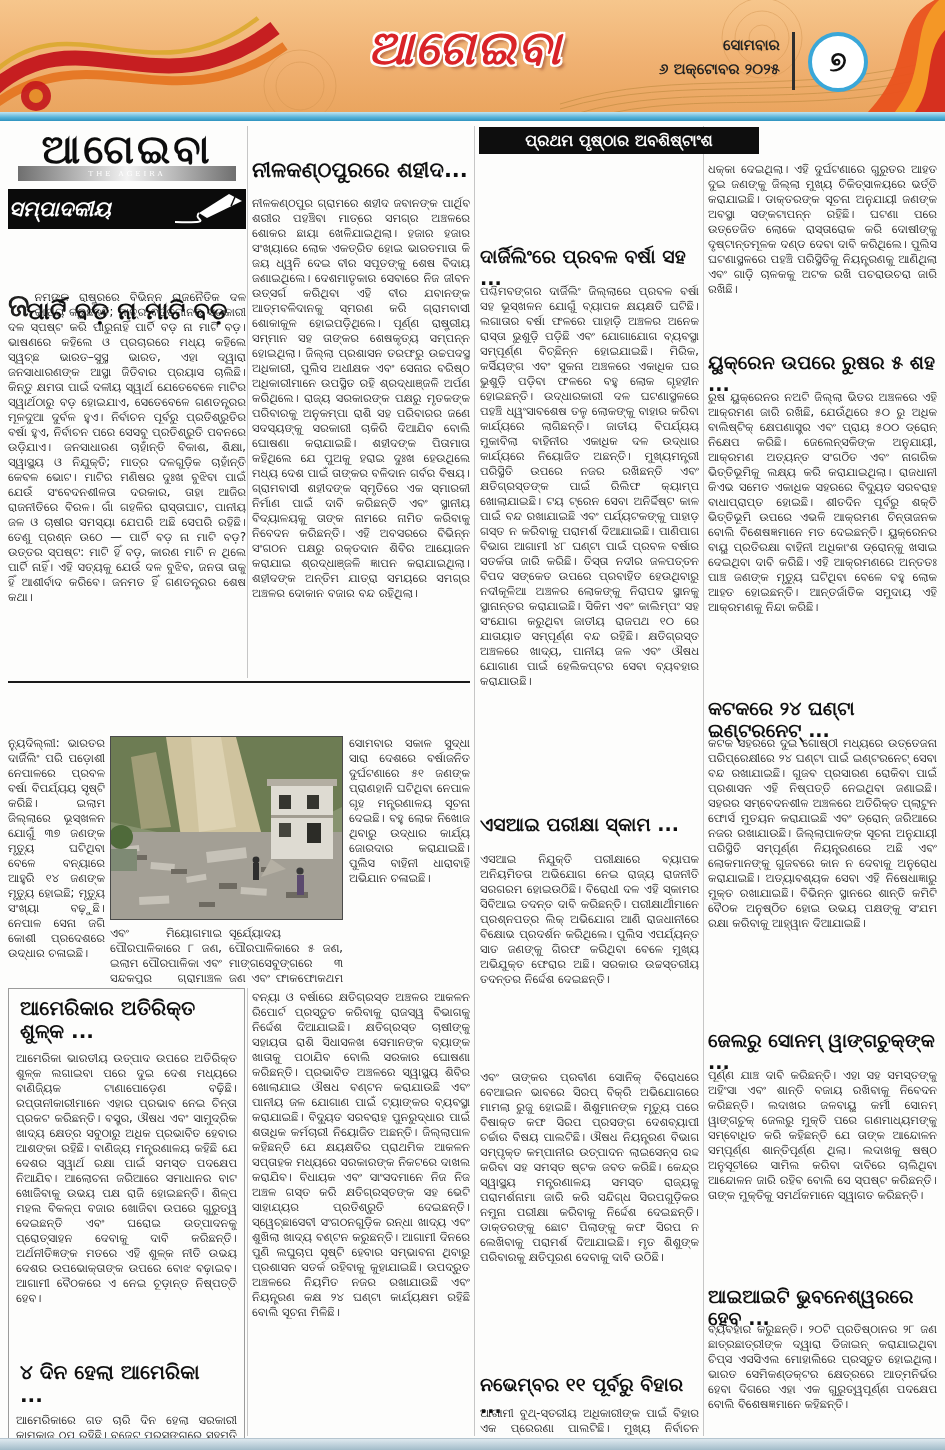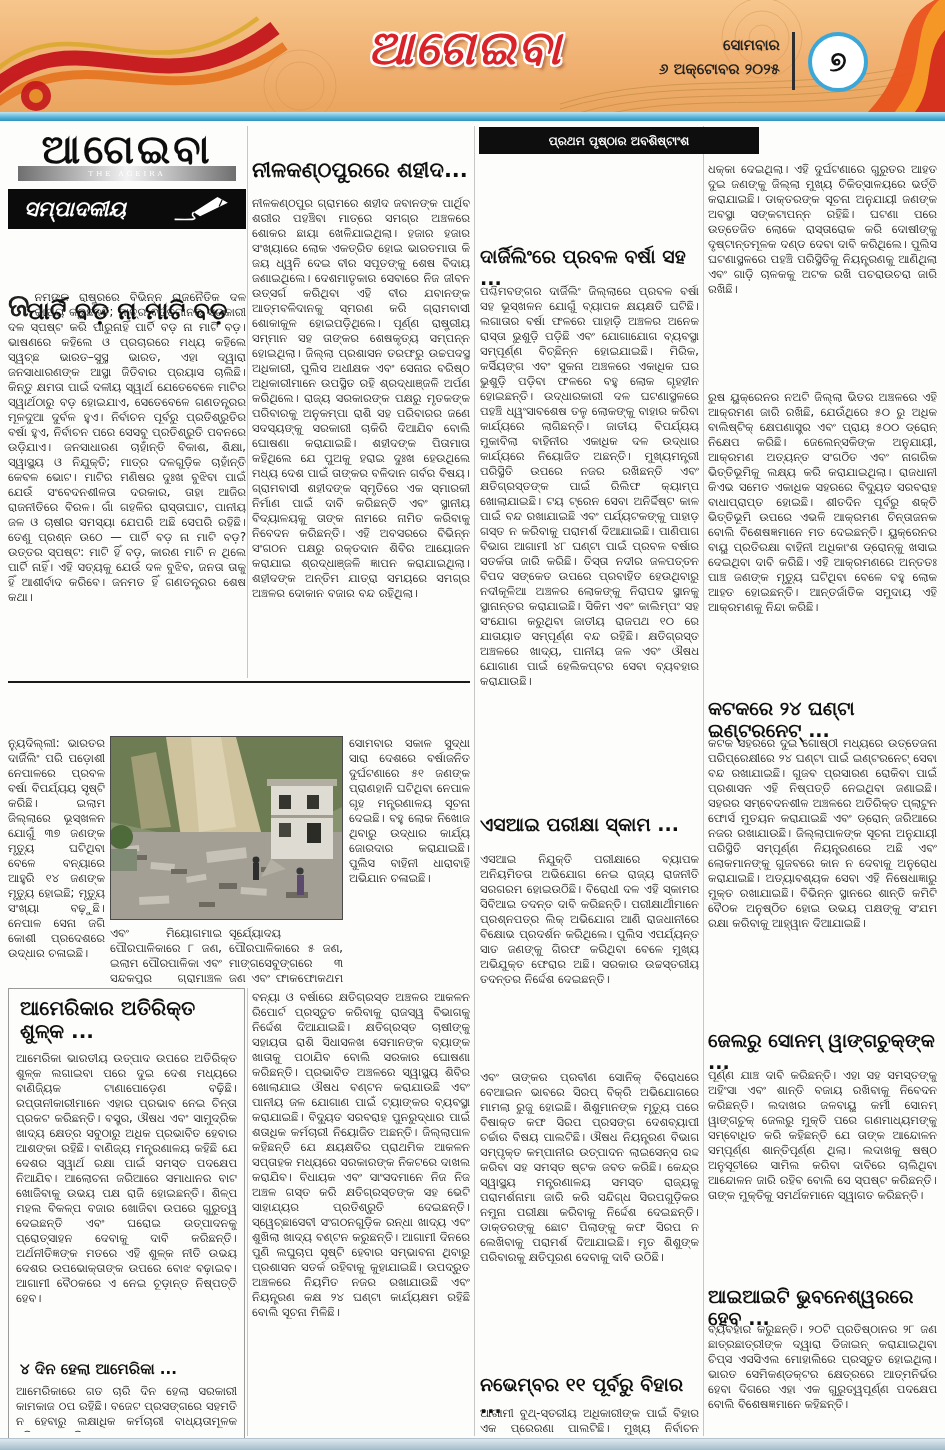--- a/index.html
+++ b/index.html
@@ -17,30 +17,30 @@
   .pagecircle{width:52px;height:52px;border-radius:50%;background:#fff;border:4px solid #3aa7d8;
               display:flex;align-items:center;justify-content:center;font-size:28px;font-weight:bold;color:#111;}
   #bluestrip{position:absolute;left:0;top:112px;width:945px;height:9px;
              background:linear-gradient(180deg,#bfe4f2,#55b2d8 60%,#2f93bf);}
   
   .logo-title{font-size:40px;font-weight:bold;letter-spacing:3px;color:#0d0d0d;text-align:center;line-height:1.05;}
   .logo-bar{height:15px;margin:-4px 10px 0 10px;background:linear-gradient(90deg,#6f6f6f,#f2f2f2 50%,#6f6f6f);
             display:flex;align-items:center;justify-content:center;}
   .logo-sub{font-size:7px;letter-spacing:3px;color:#fff;font-family:"DejaVu Serif","Liberation Serif",serif;}
   .section-banner{margin-top:8px;background:#0b0b0b;height:40px;display:flex;align-items:center;
-                  justify-content:space-between;padding:0 16px;gap:47px;}
+                  justify-content:space-between;padding:0 1px;gap:47px;}
   .section-banner span{color:#fff;font-size:21px;font-weight:bold;font-style:italic;}
   
   .hl{font-weight:bold;color:#101010;font-size:19px;line-height:1.15;}
   .hl-xl{font-weight:bold;color:#101010;font-size:27px;line-height:1.1;}
   .hl-ed{font-weight:bold;color:#101010;font-size:24px;line-height:1.1;}
   .bodytxt{font-size:11.5px;line-height:15px;text-align:justify;overflow:hidden;color:#202020;}
   .dropcap::first-letter{float:left;font-size:31px;line-height:26px;font-weight:bold;padding:2px 5px 0 0;}
   .secbar{background:#0e0e0e;color:#fff;display:flex;align-items:center;justify-content:center;
-          font-size:12px;font-weight:bold;}
+          font-size:16px;font-weight:bold;}
   .rule-v{background:#c6c6c6;width:1px;}
   .rule-h{background:#1a1a1a;height:2px;}
   .lowerbox{border:1px solid #9b9b9b;padding:6px 7px;box-sizing:border-box;}
   #footer{position:absolute;left:0;top:1438px;width:945px;height:12px;
           background:linear-gradient(180deg,#dfe9ef,#9db8c6);border-top:1px solid #b5c5cf;}
   .photo-frame{border:1px solid #4a4a4a;box-sizing:border-box;background:#9aa486;}
 </style>
 </head>
 <body>
 
@@ -150,39 +150,40 @@
       <rect x="0" y="112" width="26" height="22" fill="#7e8a74"></rect>
     </svg>
   </div>
   <div class="abs bodytxt" style="left:349px;top:736px;width:121px;height:246px;">ସୋମବାର ସକାଳ ସୁଦ୍ଧା ସାରା ଦେଶରେ ବର୍ଷାଜନିତ ଦୁର୍ଘଟଣାରେ ୫୧ ଜଣଙ୍କ ପ୍ରାଣହାନି ଘଟିଥିବା ନେପାଳ ଗୃହ ମନ୍ତ୍ରଣାଳୟ ସୂଚନା ଦେଇଛି। ବହୁ ଲୋକ ନିଖୋଜ ଥିବାରୁ ଉଦ୍ଧାର କାର୍ଯ୍ୟ ଜୋରଦାର କରାଯାଇଛି। ପୁଲିସ ବାହିନୀ ଧାରାବାହି ଅଭିଯାନ ଚଳାଇଛି।</div>
   <div class="abs bodytxt" style="left:110px;top:926px;width:112px;height:58px;">ଏବଂ ମିୟୋଗମାଇ ପୌରପାଳିକାରେ ୮ ଜଣ, ଇଲାମ ପୌରପାଳିକା ଏବଂ ସନ୍ଦକପୁର ଗ୍ରାମାଞ୍ଚଳ ପୌରପାଳିକାରେ ୬ ଜଣ,</div>
   <div class="abs bodytxt" style="left:229px;top:926px;width:114px;height:58px;">ସୂର୍ଯ୍ୟୋଦୟ ପୌରପାଳିକାରେ ୫ ଜଣ, ମାଙ୍ଗସେବୁଙ୍ଗରେ ୩ ଜଣ ଏବଂ ଫାକଫୋକଥମ ଗାଁରେ ଜଣେ ଲୋକ ପ୍ରାଣ ହରାଇଛନ୍ତି।</div>
 
   <div class="abs lowerbox" style="left:8px;top:988px;width:237px;height:552px;">
     <div class="hl" style="font-size:20px;margin:2px 0 8px 4px;">ଆମେରିକାର ଅତିରିକ୍ତ ଶୁଳ୍କ ...</div>
     <div class="bodytxt" style="height:300px;">ଆମେରିକା ଭାରତୀୟ ଉତ୍ପାଦ ଉପରେ ଅତିରିକ୍ତ ଶୁଳ୍କ ଲଗାଇବା ପରେ ଦୁଇ ଦେଶ ମଧ୍ୟରେ ବାଣିଜ୍ୟିକ ଟାଣାପୋଡ଼େଣ ବଢ଼ିଛି। ରପ୍ତାନୀକାରୀମାନେ ଏହାର ପ୍ରଭାବ ନେଇ ଚିନ୍ତା ପ୍ରକଟ କରିଛନ୍ତି। ବସ୍ତ୍ର, ଔଷଧ ଏବଂ ସାମୁଦ୍ରିକ ଖାଦ୍ୟ କ୍ଷେତ୍ର ସବୁଠାରୁ ଅଧିକ ପ୍ରଭାବିତ ହେବାର ଆଶଙ୍କା ରହିଛି। ବାଣିଜ୍ୟ ମନ୍ତ୍ରଣାଳୟ କହିଛି ଯେ ଦେଶର ସ୍ୱାର୍ଥ ରକ୍ଷା ପାଇଁ ସମସ୍ତ ପଦକ୍ଷେପ ନିଆଯିବ। ଆଲୋଚନା ଜରିଆରେ ସମାଧାନର ବାଟ ଖୋଜିବାକୁ ଉଭୟ ପକ୍ଷ ରାଜି ହୋଇଛନ୍ତି। ଶିଳ୍ପ ମହଲ ବିକଳ୍ପ ବଜାର ଖୋଜିବା ଉପରେ ଗୁରୁତ୍ୱ ଦେଇଛନ୍ତି ଏବଂ ଘରୋଇ ଉତ୍ପାଦନକୁ ପ୍ରୋତ୍ସାହନ ଦେବାକୁ ଦାବି କରିଛନ୍ତି। ଅର୍ଥନୀତିଜ୍ଞଙ୍କ ମତରେ ଏହି ଶୁଳ୍କ ନୀତି ଉଭୟ ଦେଶର ଉପଭୋକ୍ତାଙ୍କ ଉପରେ ବୋଝ ବଢ଼ାଇବ। ଆଗାମୀ ବୈଠକରେ ଏ ନେଇ ଚୂଡ଼ାନ୍ତ ନିଷ୍ପତ୍ତି ହେବ।</div>
-    <div class="hl" style="font-size:15px;margin:10px 8px 6px 4px;">୪ ଦିନ ହେଲା ଆମେରିକା ...</div>
+    <div class="hl" style="font-size:20px;margin:10px 8px 6px 4px;">୪ ଦିନ ହେଲା ଆମେରିକା ...</div>
     <div class="bodytxt" style="height:48px;">ଆମେରିକାରେ ଗତ ଚାରି ଦିନ ହେଲା ସରକାରୀ କାମକାଜ ଠପ ରହିଛି। ବଜେଟ ପ୍ରସଙ୍ଗରେ ସହମତି ନ ହେବାରୁ ଲକ୍ଷାଧିକ କର୍ମଚାରୀ ବାଧ୍ୟତାମୂଳକ ଛୁଟିରେ ଅଛନ୍ତି…</div>
   </div>
 
   <div class="abs hl" style="left:252px;top:158px;width:218px;font-size:21px;">ନୀଳକଣ୍ଠପୁରରେ ଶହୀଦ...</div>
   <div class="abs bodytxt" style="left:252px;top:196px;width:218px;height:480px;">ନୀଳକଣ୍ଠପୁର ଗ୍ରାମରେ ଶହୀଦ ଜବାନଙ୍କ ପାର୍ଥିବ ଶରୀର ପହଞ୍ଚିବା ମାତ୍ରେ ସମଗ୍ର ଅଞ୍ଚଳରେ ଶୋକର ଛାୟା ଖେଳିଯାଇଥିଲା। ହଜାର ହଜାର ସଂଖ୍ୟାରେ ଲୋକ ଏକତ୍ରିତ ହୋଇ ଭାରତମାତା କି ଜୟ ଧ୍ୱନି ଦେଇ ବୀର ସପୂତଙ୍କୁ ଶେଷ ବିଦାୟ ଜଣାଇଥିଲେ। ଦେଶମାତୃକାର ସେବାରେ ନିଜ ଜୀବନ ଉତ୍ସର୍ଗ କରିଥିବା ଏହି ବୀର ଯବାନଙ୍କ ଆତ୍ମବଳିଦାନକୁ ସ୍ମରଣ କରି ଗ୍ରାମବାସୀ ଶୋକାକୁଳ ହୋଇପଡ଼ିଥିଲେ। ପୂର୍ଣ୍ଣ ରାଷ୍ଟ୍ରୀୟ ସମ୍ମାନ ସହ ତାଙ୍କର ଶେଷକୃତ୍ୟ ସମ୍ପନ୍ନ ହୋଇଥିଲା। ଜିଲ୍ଲା ପ୍ରଶାସନ ତରଫରୁ ଉଚ୍ଚପଦସ୍ଥ ଅଧିକାରୀ, ପୁଲିସ ଅଧୀକ୍ଷକ ଏବଂ ସେନାର ବରିଷ୍ଠ ଅଧିକାରୀମାନେ ଉପସ୍ଥିତ ରହି ଶ୍ରଦ୍ଧାଞ୍ଜଳି ଅର୍ପଣ କରିଥିଲେ। ରାଜ୍ୟ ସରକାରଙ୍କ ପକ୍ଷରୁ ମୃତକଙ୍କ ପରିବାରକୁ ଅନୁକମ୍ପା ରାଶି ସହ ପରିବାରର ଜଣେ ସଦସ୍ୟଙ୍କୁ ସରକାରୀ ଚାକିରି ଦିଆଯିବ ବୋଲି ଘୋଷଣା କରାଯାଇଛି। ଶହୀଦଙ୍କ ପିତାମାତା କହିଥିଲେ ଯେ ପୁଅକୁ ହରାଇ ଦୁଃଖ ହେଉଥିଲେ ମଧ୍ୟ ଦେଶ ପାଇଁ ତାଙ୍କର ବଳିଦାନ ଗର୍ବର ବିଷୟ। ଗ୍ରାମବାସୀ ଶହୀଦଙ୍କ ସ୍ମୃତିରେ ଏକ ସ୍ମାରକୀ ନିର୍ମାଣ ପାଇଁ ଦାବି କରିଛନ୍ତି ଏବଂ ସ୍ଥାନୀୟ ବିଦ୍ୟାଳୟକୁ ତାଙ୍କ ନାମରେ ନାମିତ କରିବାକୁ ନିବେଦନ କରିଛନ୍ତି। ଏହି ଅବସରରେ ବିଭିନ୍ନ ସଂଗଠନ ପକ୍ଷରୁ ରକ୍ତଦାନ ଶିବିର ଆୟୋଜନ କରାଯାଇ ଶ୍ରଦ୍ଧାଞ୍ଜଳି ଜ୍ଞାପନ କରାଯାଇଥିଲା। ଶହୀଦଙ୍କ ଅନ୍ତିମ ଯାତ୍ରା ସମୟରେ ସମଗ୍ର ଅଞ୍ଚଳର ଦୋକାନ ବଜାର ବନ୍ଦ ରହିଥିଲା।</div>
   <div class="abs bodytxt" style="left:252px;top:990px;width:218px;height:444px;">ବନ୍ୟା ଓ ବର୍ଷାରେ କ୍ଷତିଗ୍ରସ୍ତ ଅଞ୍ଚଳର ଆକଳନ ରିପୋର୍ଟ ପ୍ରସ୍ତୁତ କରିବାକୁ ରାଜସ୍ୱ ବିଭାଗକୁ ନିର୍ଦ୍ଦେଶ ଦିଆଯାଇଛି। କ୍ଷତିଗ୍ରସ୍ତ ଚାଷୀଙ୍କୁ ସହାୟତା ରାଶି ସିଧାସଳଖ ସେମାନଙ୍କ ବ୍ୟାଙ୍କ ଖାତାକୁ ପଠାଯିବ ବୋଲି ସରକାର ଘୋଷଣା କରିଛନ୍ତି। ପ୍ରଭାବିତ ଅଞ୍ଚଳରେ ସ୍ୱାସ୍ଥ୍ୟ ଶିବିର ଖୋଲାଯାଇ ଔଷଧ ବଣ୍ଟନ କରାଯାଉଛି ଏବଂ ପାନୀୟ ଜଳ ଯୋଗାଣ ପାଇଁ ଟ୍ୟାଙ୍କର ବ୍ୟବସ୍ଥା କରାଯାଇଛି। ବିଦ୍ୟୁତ ସରବରାହ ପୁନରୁଦ୍ଧାର ପାଇଁ ଶତାଧିକ କର୍ମଚାରୀ ନିୟୋଜିତ ଅଛନ୍ତି। ଜିଲ୍ଲାପାଳ କହିଛନ୍ତି ଯେ କ୍ଷୟକ୍ଷତିର ପ୍ରାଥମିକ ଆକଳନ ସପ୍ତାହକ ମଧ୍ୟରେ ସରକାରଙ୍କ ନିକଟରେ ଦାଖଲ କରାଯିବ। ବିଧାୟକ ଏବଂ ସାଂସଦମାନେ ନିଜ ନିଜ ଅଞ୍ଚଳ ଗସ୍ତ କରି କ୍ଷତିଗ୍ରସ୍ତଙ୍କ ସହ ଭେଟି ସାହାଯ୍ୟର ପ୍ରତିଶ୍ରୁତି ଦେଇଛନ୍ତି। ସ୍ୱେଚ୍ଛାସେବୀ ସଂଗଠନଗୁଡ଼ିକ ରନ୍ଧା ଖାଦ୍ୟ ଏବଂ ଶୁଖିଲା ଖାଦ୍ୟ ବଣ୍ଟନ କରୁଛନ୍ତି। ଆଗାମୀ ଦିନରେ ପୁଣି ଲଘୁଚାପ ସୃଷ୍ଟି ହେବାର ସମ୍ଭାବନା ଥିବାରୁ ପ୍ରଶାସନ ସତର୍କ ରହିବାକୁ କୁହାଯାଇଛି। ଉପଦ୍ରୁତ ଅଞ୍ଚଳରେ ନିୟମିତ ନଜର ରଖାଯାଉଛି ଏବଂ ନିୟନ୍ତ୍ରଣ କକ୍ଷ ୨୪ ଘଣ୍ଟା କାର୍ଯ୍ୟକ୍ଷମ ରହିଛି ବୋଲି ସୂଚନା ମିଳିଛି।</div>
 
   <div class="abs secbar" style="left:479px;top:127px;width:280px;height:27px;">ପ୍ରଥମ ପୃଷ୍ଠାର ଅବଶିଷ୍ଟାଂଶ</div>
 
   <div class="abs hl" style="left:480px;top:246px;width:219px;">ଦାର୍ଜିଲିଂରେ ପ୍ରବଳ ବର୍ଷା ସହ ...</div>
   <div class="abs bodytxt" style="left:480px;top:284px;width:219px;height:520px;">ପଶ୍ଚିମବଙ୍ଗର ଦାର୍ଜିଲିଂ ଜିଲ୍ଲାରେ ପ୍ରବଳ ବର୍ଷା ସହ ଭୂସ୍ଖଳନ ଯୋଗୁଁ ବ୍ୟାପକ କ୍ଷୟକ୍ଷତି ଘଟିଛି। ଲଗାତାର ବର୍ଷା ଫଳରେ ପାହାଡ଼ି ଅଞ୍ଚଳର ଅନେକ ରାସ୍ତା ଭୁଶୁଡ଼ି ପଡ଼ିଛି ଏବଂ ଯୋଗାଯୋଗ ବ୍ୟବସ୍ଥା ସମ୍ପୂର୍ଣ୍ଣ ବିଚ୍ଛିନ୍ନ ହୋଇଯାଇଛି। ମିରିକ, କର୍ସିୟଙ୍ଗ ଏବଂ ସୁକନା ଅଞ୍ଚଳରେ ଏକାଧିକ ଘର ଭୁଶୁଡ଼ି ପଡ଼ିବା ଫଳରେ ବହୁ ଲୋକ ଗୃହହୀନ ହୋଇଛନ୍ତି। ଉଦ୍ଧାରକାରୀ ଦଳ ଘଟଣାସ୍ଥଳରେ ପହଞ୍ଚି ଧ୍ୱଂସାବଶେଷ ତଳୁ ଲୋକଙ୍କୁ ବାହାର କରିବା କାର୍ଯ୍ୟରେ ଲାଗିଛନ୍ତି। ଜାତୀୟ ବିପର୍ଯ୍ୟୟ ମୁକାବିଲା ବାହିନୀର ଏକାଧିକ ଦଳ ଉଦ୍ଧାର କାର୍ଯ୍ୟରେ ନିୟୋଜିତ ଅଛନ୍ତି। ମୁଖ୍ୟମନ୍ତ୍ରୀ ପରିସ୍ଥିତି ଉପରେ ନଜର ରଖିଛନ୍ତି ଏବଂ କ୍ଷତିଗ୍ରସ୍ତଙ୍କ ପାଇଁ ରିଲିଫ କ୍ୟାମ୍ପ ଖୋଲାଯାଇଛି। ଟୟ ଟ୍ରେନ ସେବା ଅନିର୍ଦ୍ଦିଷ୍ଟ କାଳ ପାଇଁ ବନ୍ଦ ରଖାଯାଇଛି ଏବଂ ପର୍ଯ୍ୟଟକଙ୍କୁ ପାହାଡ଼ ଗସ୍ତ ନ କରିବାକୁ ପରାମର୍ଶ ଦିଆଯାଇଛି। ପାଣିପାଗ ବିଭାଗ ଆଗାମୀ ୪୮ ଘଣ୍ଟା ପାଇଁ ପ୍ରବଳ ବର୍ଷାର ସତର୍କତା ଜାରି କରିଛି। ତିସ୍ତା ନଦୀର ଜଳପତ୍ତନ ବିପଦ ସଙ୍କେତ ଉପରେ ପ୍ରବାହିତ ହେଉଥିବାରୁ ନଦୀକୂଳିଆ ଅଞ୍ଚଳର ଲୋକଙ୍କୁ ନିରାପଦ ସ୍ଥାନକୁ ସ୍ଥାନାନ୍ତର କରାଯାଇଛି। ସିକିମ ଏବଂ କାଲିମ୍ପଂ ସହ ସଂଯୋଗ କରୁଥିବା ଜାତୀୟ ରାଜପଥ ୧୦ ରେ ଯାତାୟାତ ସମ୍ପୂର୍ଣ୍ଣ ବନ୍ଦ ରହିଛି। କ୍ଷତିଗ୍ରସ୍ତ ଅଞ୍ଚଳରେ ଖାଦ୍ୟ, ପାନୀୟ ଜଳ ଏବଂ ଔଷଧ ଯୋଗାଣ ପାଇଁ ହେଲିକପ୍ଟର ସେବା ବ୍ୟବହାର କରାଯାଉଛି।</div>
   <div class="abs hl" style="left:480px;top:814px;width:219px;">ଏସଆଇ ପରୀକ୍ଷା ସ୍କାମ ...</div>
   <div class="abs bodytxt" style="left:480px;top:852px;width:219px;height:172px;">ଏସଆଇ ନିଯୁକ୍ତି ପରୀକ୍ଷାରେ ବ୍ୟାପକ ଅନିୟମିତତା ଅଭିଯୋଗ ନେଇ ରାଜ୍ୟ ରାଜନୀତି ସରଗରମ ହୋଇଉଠିଛି। ବିରୋଧୀ ଦଳ ଏହି ସ୍କାମର ସିବିଆଇ ତଦନ୍ତ ଦାବି କରିଛନ୍ତି। ପରୀକ୍ଷାର୍ଥୀମାନେ ପ୍ରଶ୍ନପତ୍ର ଲିକ୍ ଅଭିଯୋଗ ଆଣି ରାଜଧାନୀରେ ବିକ୍ଷୋଭ ପ୍ରଦର୍ଶନ କରିଥିଲେ। ପୁଲିସ ଏପର୍ଯ୍ୟନ୍ତ ସାତ ଜଣଙ୍କୁ ଗିରଫ କରିଥିବା ବେଳେ ମୁଖ୍ୟ ଅଭିଯୁକ୍ତ ଫେରାର ଅଛି। ସରକାର ଉଚ୍ଚସ୍ତରୀୟ ତଦନ୍ତର ନିର୍ଦ୍ଦେଶ ଦେଇଛନ୍ତି।</div>
   <div class="abs bodytxt" style="left:480px;top:1070px;width:219px;height:290px;">ଏବଂ ତାଙ୍କର ପ୍ରବୀଣ ସୋନିକ୍ ବିରୋଧରେ ବେଆଇନ ଭାବରେ ସିରପ୍ ବିକ୍ରି ଅଭିଯୋଗରେ ମାମଲା ରୁଜୁ ହୋଇଛି। ଶିଶୁମାନଙ୍କ ମୃତ୍ୟୁ ପରେ ବିଷାକ୍ତ କଫ ସିରପ ପ୍ରସଙ୍ଗ ଦେଶବ୍ୟାପୀ ଚର୍ଚ୍ଚାର ବିଷୟ ପାଲଟିଛି। ଔଷଧ ନିୟନ୍ତ୍ରଣ ବିଭାଗ ସମ୍ପୃକ୍ତ କମ୍ପାନୀର ଉତ୍ପାଦନ ଲାଇସେନ୍ସ ରଦ୍ଦ କରିବା ସହ ସମସ୍ତ ଷ୍ଟକ ଜବତ କରିଛି। କେନ୍ଦ୍ର ସ୍ୱାସ୍ଥ୍ୟ ମନ୍ତ୍ରଣାଳୟ ସମସ୍ତ ରାଜ୍ୟକୁ ପରାମର୍ଶନାମା ଜାରି କରି ସନ୍ଦିଗ୍ଧ ସିରପଗୁଡ଼ିକର ନମୁନା ପରୀକ୍ଷା କରିବାକୁ ନିର୍ଦ୍ଦେଶ ଦେଇଛନ୍ତି। ଡାକ୍ତରଙ୍କୁ ଛୋଟ ପିଲାଙ୍କୁ କଫ ସିରପ ନ ଲେଖିବାକୁ ପରାମର୍ଶ ଦିଆଯାଇଛି। ମୃତ ଶିଶୁଙ୍କ ପରିବାରକୁ କ୍ଷତିପୂରଣ ଦେବାକୁ ଦାବି ଉଠିଛି।</div>
   <div class="abs hl" style="left:480px;top:1374px;width:219px;">ନଭେମ୍ବର ୧୧ ପୂର୍ବରୁ ବିହାର ...</div>
   <div class="abs bodytxt" style="left:480px;top:1406px;width:219px;height:30px;">ଆଗାମୀ ବୁଥ୍-ସ୍ତରୀୟ ଅଧିକାରୀଙ୍କ ପାଇଁ ବିହାର ଏକ ପ୍ରେରଣା ପାଲଟିଛି। ମୁଖ୍ୟ ନିର୍ବାଚନ କମିଶନର (ସିଇସି) ଜ୍ଞାନେଶ କୁମାର ବିହାରର ଭୋଟରମାନଙ୍କୁ…</div>
 
   <div class="abs bodytxt" style="left:708px;top:162px;width:229px;height:180px;">ଧକ୍କା ଦେଇଥିଲା। ଏହି ଦୁର୍ଘଟଣାରେ ଗୁରୁତର ଆହତ ଦୁଇ ଜଣଙ୍କୁ ଜିଲ୍ଲା ମୁଖ୍ୟ ଚିକିତ୍ସାଳୟରେ ଭର୍ତ୍ତି କରାଯାଇଛି। ଡାକ୍ତରଙ୍କ ସୂଚନା ଅନୁଯାୟୀ ଜଣଙ୍କ ଅବସ୍ଥା ସଙ୍କଟାପନ୍ନ ରହିଛି। ଘଟଣା ପରେ ଉତ୍ତେଜିତ ଲୋକେ ରାସ୍ତାରୋକ କରି ଦୋଷୀଙ୍କୁ ଦୃଷ୍ଟାନ୍ତମୂଳକ ଦଣ୍ଡ ଦେବା ଦାବି କରିଥିଲେ। ପୁଲିସ ଘଟଣାସ୍ଥଳରେ ପହଞ୍ଚି ପରିସ୍ଥିତିକୁ ନିୟନ୍ତ୍ରଣକୁ ଆଣିଥିଲା ଏବଂ ଗାଡ଼ି ଚାଳକକୁ ଅଟକ ରଖି ପଚରାଉଚରା ଜାରି ରଖିଛି।</div>
+  <div class="abs hl" style="left:708px;top:352px;width:229px;">ୟୁକ୍ରେନ ଉପରେ ରୁଷର ୫ ଶହ ...</div>
   <div class="abs bodytxt" style="left:708px;top:390px;width:229px;height:298px;">ରୁଷ ୟୁକ୍ରେନର ନଅଟି ଜିଲ୍ଲା ଭିତର ଅଞ୍ଚଳରେ ଏହି ଆକ୍ରମଣ ଜାରି ରଖିଛି, ଯେଉଁଥିରେ ୫୦ ରୁ ଅଧିକ ବାଲିଷ୍ଟିକ୍ କ୍ଷେପଣାସ୍ତ୍ର ଏବଂ ପ୍ରାୟ ୫୦୦ ଡ୍ରୋନ୍ ନିକ୍ଷେପ କରିଛି। ଜେଲେନ୍ସକିଙ୍କ ଅନୁଯାୟୀ, ଆକ୍ରମଣ ଅତ୍ୟନ୍ତ ସଂଗଠିତ ଏବଂ ନାଗରିକ ଭିତ୍ତିଭୂମିକୁ ଲକ୍ଷ୍ୟ କରି କରାଯାଇଥିଲା। ରାଜଧାନୀ କିଏଭ ସମେତ ଏକାଧିକ ସହରରେ ବିଦ୍ୟୁତ ସରବରାହ ବାଧାପ୍ରାପ୍ତ ହୋଇଛି। ଶୀତଦିନ ପୂର୍ବରୁ ଶକ୍ତି ଭିତ୍ତିଭୂମି ଉପରେ ଏଭଳି ଆକ୍ରମଣ ଚିନ୍ତାଜନକ ବୋଲି ବିଶେଷଜ୍ଞମାନେ ମତ ଦେଇଛନ୍ତି। ୟୁକ୍ରେନର ବାୟୁ ପ୍ରତିରକ୍ଷା ବାହିନୀ ଅଧିକାଂଶ ଡ୍ରୋନ୍‌କୁ ଖସାଇ ଦେଇଥିବା ଦାବି କରିଛି। ଏହି ଆକ୍ରମଣରେ ଅନ୍ତତଃ ପାଞ୍ଚ ଜଣଙ୍କ ମୃତ୍ୟୁ ଘଟିଥିବା ବେଳେ ବହୁ ଲୋକ ଆହତ ହୋଇଛନ୍ତି। ଆନ୍ତର୍ଜାତିକ ସମୁଦାୟ ଏହି ଆକ୍ରମଣକୁ ନିନ୍ଦା କରିଛି।</div>
   <div class="abs hl" style="left:708px;top:698px;width:229px;">କଟକରେ ୨୪ ଘଣ୍ଟା ଇଣ୍ଟରନେଟ୍ ...</div>
   <div class="abs bodytxt" style="left:708px;top:736px;width:229px;height:286px;">କଟକ ସହରରେ ଦୁଇ ଗୋଷ୍ଠୀ ମଧ୍ୟରେ ଉତ୍ତେଜନା ପରିପ୍ରେକ୍ଷୀରେ ୨୪ ଘଣ୍ଟା ପାଇଁ ଇଣ୍ଟରନେଟ୍ ସେବା ବନ୍ଦ ରଖାଯାଇଛି। ଗୁଜବ ପ୍ରସାରଣ ରୋକିବା ପାଇଁ ପ୍ରଶାସନ ଏହି ନିଷ୍ପତ୍ତି ନେଇଥିବା ଜଣାଇଛି। ସହରର ସମ୍ବେଦନଶୀଳ ଅଞ୍ଚଳରେ ଅତିରିକ୍ତ ପ୍ଲାଟୁନ ଫୋର୍ସ ମୁତୟନ କରାଯାଇଛି ଏବଂ ଡ୍ରୋନ୍ ଜରିଆରେ ନଜର ରଖାଯାଉଛି। ଜିଲ୍ଲାପାଳଙ୍କ ସୂଚନା ଅନୁଯାୟୀ ପରିସ୍ଥିତି ସମ୍ପୂର୍ଣ୍ଣ ନିୟନ୍ତ୍ରଣରେ ଅଛି ଏବଂ ଲୋକମାନଙ୍କୁ ଗୁଜବରେ କାନ ନ ଦେବାକୁ ଅନୁରୋଧ କରାଯାଇଛି। ଅତ୍ୟାବଶ୍ୟକ ସେବା ଏହି ନିଷେଧାଜ୍ଞାରୁ ମୁକ୍ତ ରଖାଯାଇଛି। ବିଭିନ୍ନ ସ୍ଥାନରେ ଶାନ୍ତି କମିଟି ବୈଠକ ଅନୁଷ୍ଠିତ ହୋଇ ଉଭୟ ପକ୍ଷଙ୍କୁ ସଂଯମ ରକ୍ଷା କରିବାକୁ ଆହ୍ୱାନ ଦିଆଯାଇଛି।</div>
   <div class="abs hl" style="left:708px;top:1030px;width:229px;">ଜେଲରୁ ସୋନମ୍ ୱାଙ୍ଗଚୁକ୍‌ଙ୍କ ...</div>
   <div class="abs bodytxt" style="left:708px;top:1068px;width:229px;height:212px;">ପୂର୍ଣ୍ଣ ଯାଞ୍ଚ ଦାବି କରିଛନ୍ତି। ଏହା ସହ ସମସ୍ତଙ୍କୁ ଅହିଂସା ଏବଂ ଶାନ୍ତି ବଜାୟ ରଖିବାକୁ ନିବେଦନ କରିଛନ୍ତି। ଲଦାଖର ଜଳବାୟୁ କର୍ମୀ ସୋନମ୍ ୱାଙ୍ଗଚୁକ୍ ଜେଲରୁ ମୁକ୍ତି ପରେ ଗଣମାଧ୍ୟମଙ୍କୁ ସମ୍ବୋଧିତ କରି କହିଛନ୍ତି ଯେ ତାଙ୍କ ଆନ୍ଦୋଳନ ସମ୍ପୂର୍ଣ୍ଣ ଶାନ୍ତିପୂର୍ଣ୍ଣ ଥିଲା। ଲଦାଖକୁ ଷଷ୍ଠ ଅନୁସୂଚୀରେ ସାମିଲ କରିବା ଦାବିରେ ଚାଲିଥିବା ଆନ୍ଦୋଳନ ଜାରି ରହିବ ବୋଲି ସେ ସ୍ପଷ୍ଟ କରିଛନ୍ତି। ତାଙ୍କ ମୁକ୍ତିକୁ ସମର୍ଥକମାନେ ସ୍ୱାଗତ କରିଛନ୍ତି।</div>
   <div class="abs hl" style="left:708px;top:1286px;width:229px;">ଆଇଆଇଟି ଭୁବନେଶ୍ୱରରେ ହେବ ...</div>
   <div class="abs bodytxt" style="left:708px;top:1322px;width:229px;height:112px;">ବ୍ୟବହାର କରୁଛନ୍ତି। ୨୦ଟି ପ୍ରତିଷ୍ଠାନର ୨୮ ଜଣ ଛାତ୍ରଛାତ୍ରୀଙ୍କ ଦ୍ୱାରା ଡିଜାଇନ୍ କରାଯାଇଥିବା ଚିପ୍ସ ଏସସିଏଲ ମୋହାଲିରେ ପ୍ରସ୍ତୁତ ହୋଇଥିଲା। ଭାରତ ସେମିକଣ୍ଡକ୍ଟର କ୍ଷେତ୍ରରେ ଆତ୍ମନିର୍ଭର ହେବା ଦିଗରେ ଏହା ଏକ ଗୁରୁତ୍ୱପୂର୍ଣ୍ଣ ପଦକ୍ଷେପ ବୋଲି ବିଶେଷଜ୍ଞମାନେ କହିଛନ୍ତି।</div>
 
   <div id="footer"></div>
 </div>

